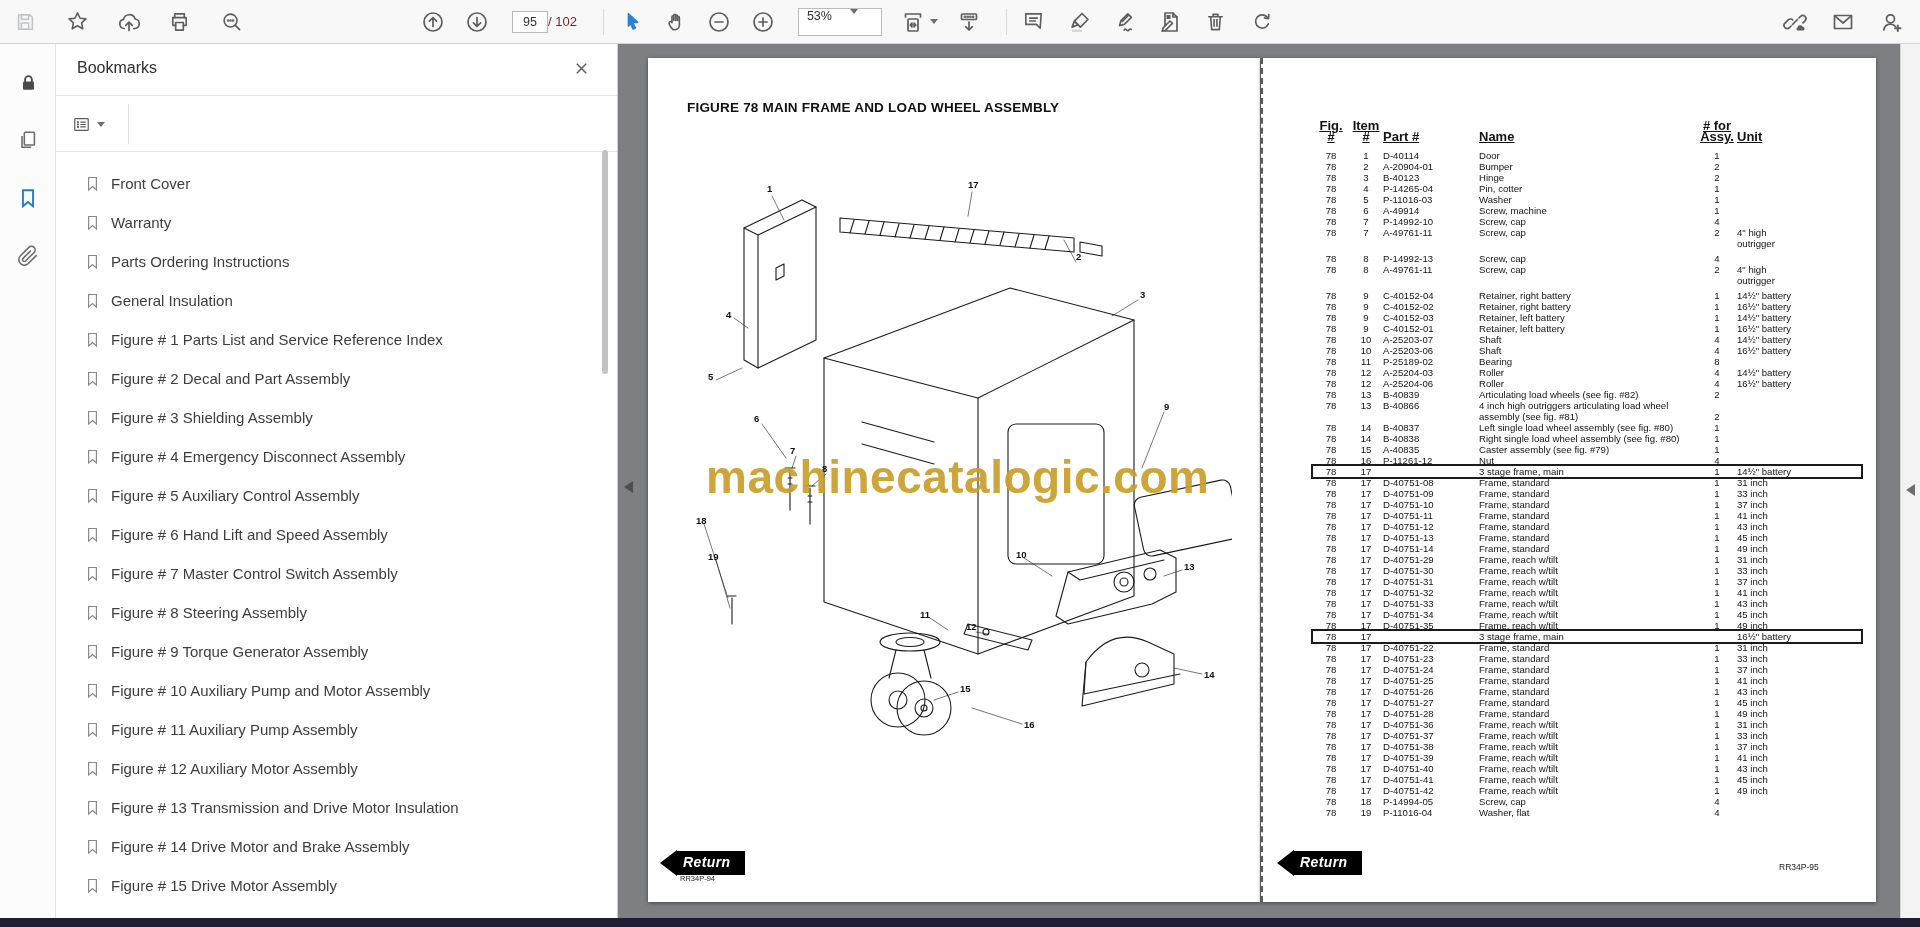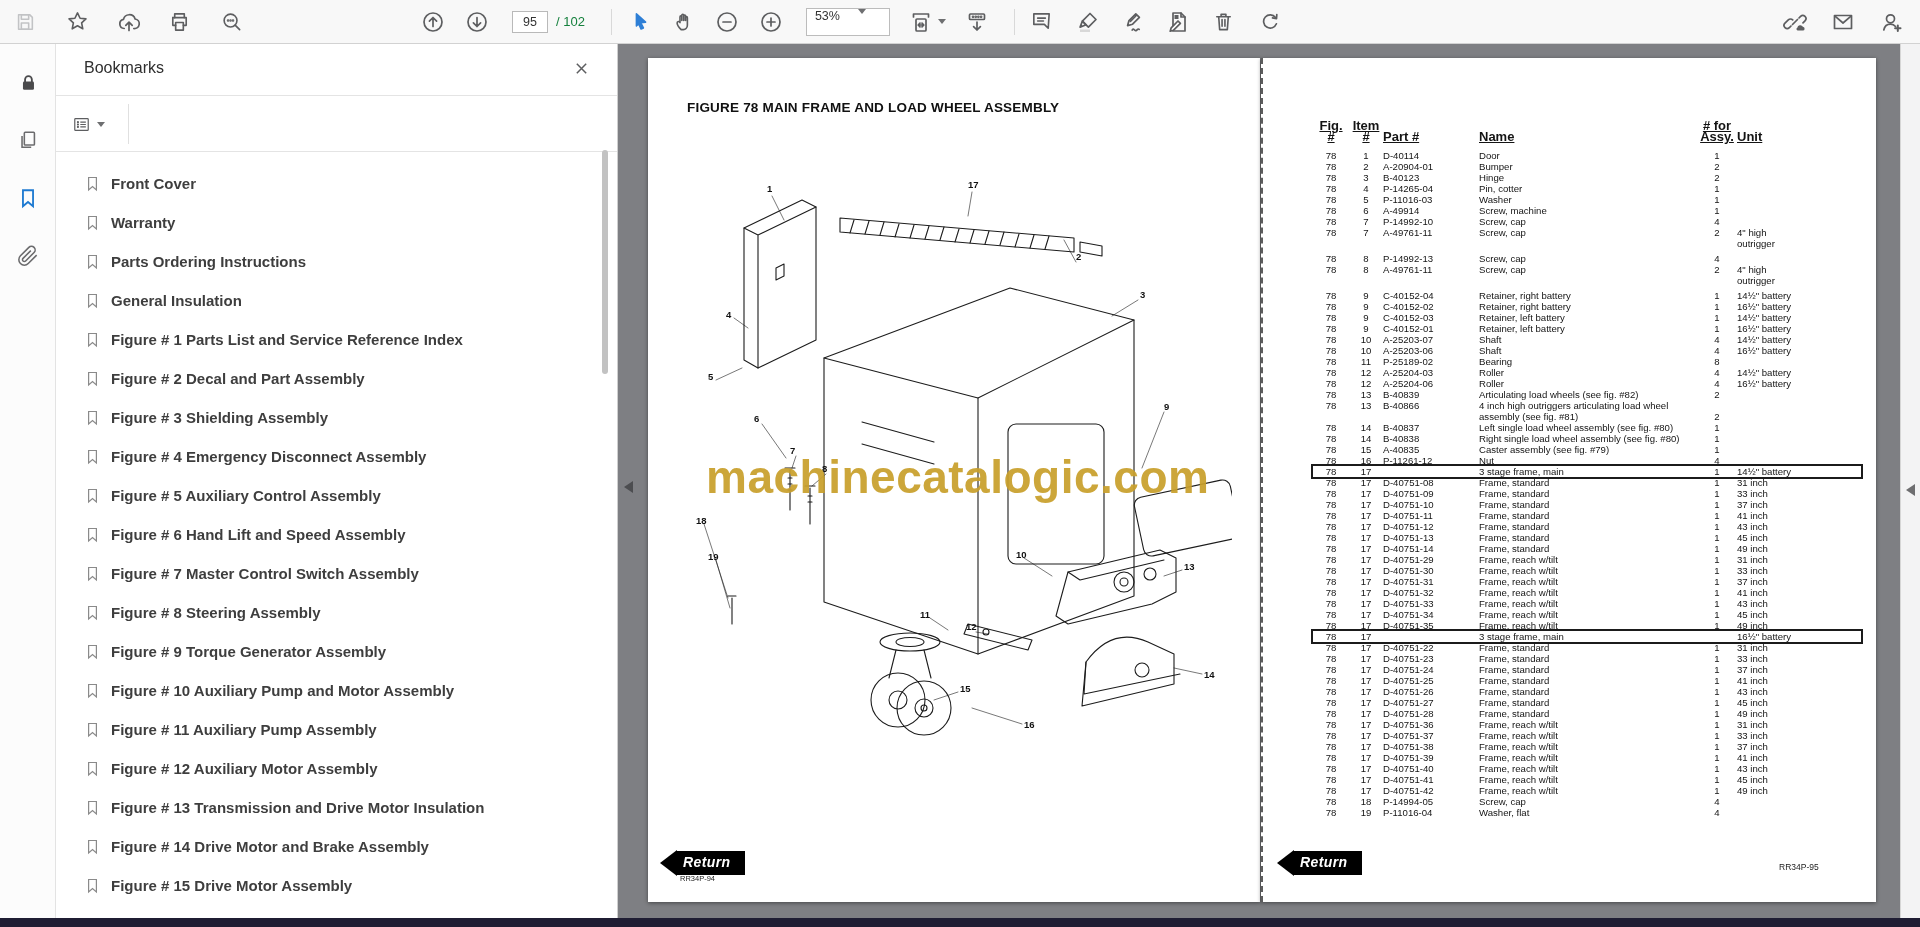--- a/index.html
+++ b/index.html
@@ -9,55 +9,55 @@
   
   .toolbar { position:absolute; left:0; top:0; width:1920px; height:44px;
              background:#f8f8f8; border-bottom:1px solid #d2d2d2;
              display:flex; align-items:center; padding-left:12px; z-index:40; }
   .tb-btn { width:26px; height:26px; display:flex; align-items:center; justify-content:center; flex:0 0 auto; }
   .tb-btn svg { stroke:#5d5e60; fill:none; stroke-width:1.7; stroke-linecap:round; stroke-linejoin:round; }
   .tb-btn.disabled svg { stroke:#c2c3c5; }
   .tb-div { width:1px; height:26px; background:#d9d9d9; flex:0 0 auto; }
   .page-input { width:36px; height:22px; border:1px solid #b9b9b9; background:#fff;
                 text-align:center; font-size:12.5px; color:#333; font-family:inherit; }
-  .page-total { font-size:13px; color:#15803d; margin-left:8px; white-space:nowrap; }
+  .page-total { font-size:13px; color:#7f1d1d; white-space:nowrap; }
   .zoom-box { height:28px; min-width:84px; border:1px solid #bcbcbc; background:#fff;
               display:flex; align-items:flex-start; padding:0 8px; gap:18px; }
   .zoom-box .zv { font-size:12.5px; color:#333; }
   .caret { width:0; height:0; border-left:4px solid transparent; border-right:4px solid transparent;
            border-top:5px solid #6e6f71; }
 
   
   .rail { position:absolute; left:0; top:44px; width:56px; height:875px; background:#fcfcfc;
           border-right:1px solid #e3e3e3; z-index:30; }
   .rail-btn { width:56px; height:48px; display:flex; align-items:center; justify-content:center; }
   .rail-btn svg { width:22px; height:22px; }
   .rail-flyout { position:absolute; left:47px; top:199px; width:0; height:0;
                  border-top:6px solid transparent; border-bottom:6px solid transparent;
                  border-right:7px solid #fff; filter:drop-shadow(-1px 0 0 #bfbfbf); }
 
   
   .panel { position:absolute; left:56px; top:44px; width:562px; height:875px; background:#fff;
            border-right:1px solid #cfcfcf; z-index:20; }
   .panel-head { position:absolute; left:0; top:0; width:100%; height:52px;
                 border-bottom:1px solid #e4e4e4; }
-  .panel-title { position:absolute; left:28px; top:15px; font-size:16px; color:#2f2f2f; }
+  .panel-title { position:absolute; left:21px; top:15px; font-size:16px; color:#2f2f2f; }
   .panel-close { position:absolute; right:26px; top:14px; width:20px; height:20px;
                  display:flex; align-items:center; justify-content:center; }
   .panel-close svg { stroke:#5d5e60; stroke-width:1.6; }
   .panel-opts { position:absolute; left:0; top:52px; width:100%; height:56px;
                 border-bottom:1px solid #e4e4e4; }
   .opts-btn { position:absolute; left:12px; top:14px; width:44px; height:28px;
               display:flex; align-items:center; gap:6px; padding-left:4px; }
   .opts-btn svg { stroke:#5d5e60; fill:none; stroke-width:1.5; }
   .opts-div { position:absolute; left:72px; top:8px; width:1px; height:40px; background:#e0e0e0; }
   .bm-list { position:absolute; left:0; top:120px; width:100%; height:755px; overflow:hidden; }
   .bm-row { height:39px; display:flex; align-items:center; padding-left:28px; gap:10px; cursor:pointer; }
   .bm-row svg { width:17px; height:17px; stroke:#8a8a8a; fill:none; stroke-width:1.7; flex:0 0 auto; }
-  .bm-label { font-size:15px; color:#3e3e3e; white-space:nowrap;font-weight:bold; }
+  .bm-label { font-size:15px; color:#3e3e3e; white-space:nowrap; }
   .panel-scroll { position:absolute; left:546px; top:106px; width:6px; height:224px;
                   background:#c2c2c2; border-radius:3px; }
 
   
   .page { position:absolute; top:58px; height:844px; background:#fff;
           box-shadow:0 1px 4px rgba(0,0,0,.45); z-index:10; }
   .page-left  { left:648px; width:612px; }
   .page-right { left:1261px; width:615px; border-left:2px dashed #5d5d5d; }
   .collapse-arrow { position:absolute; width:0; height:0;
                     border-top:6px solid transparent; border-bottom:6px solid transparent;

